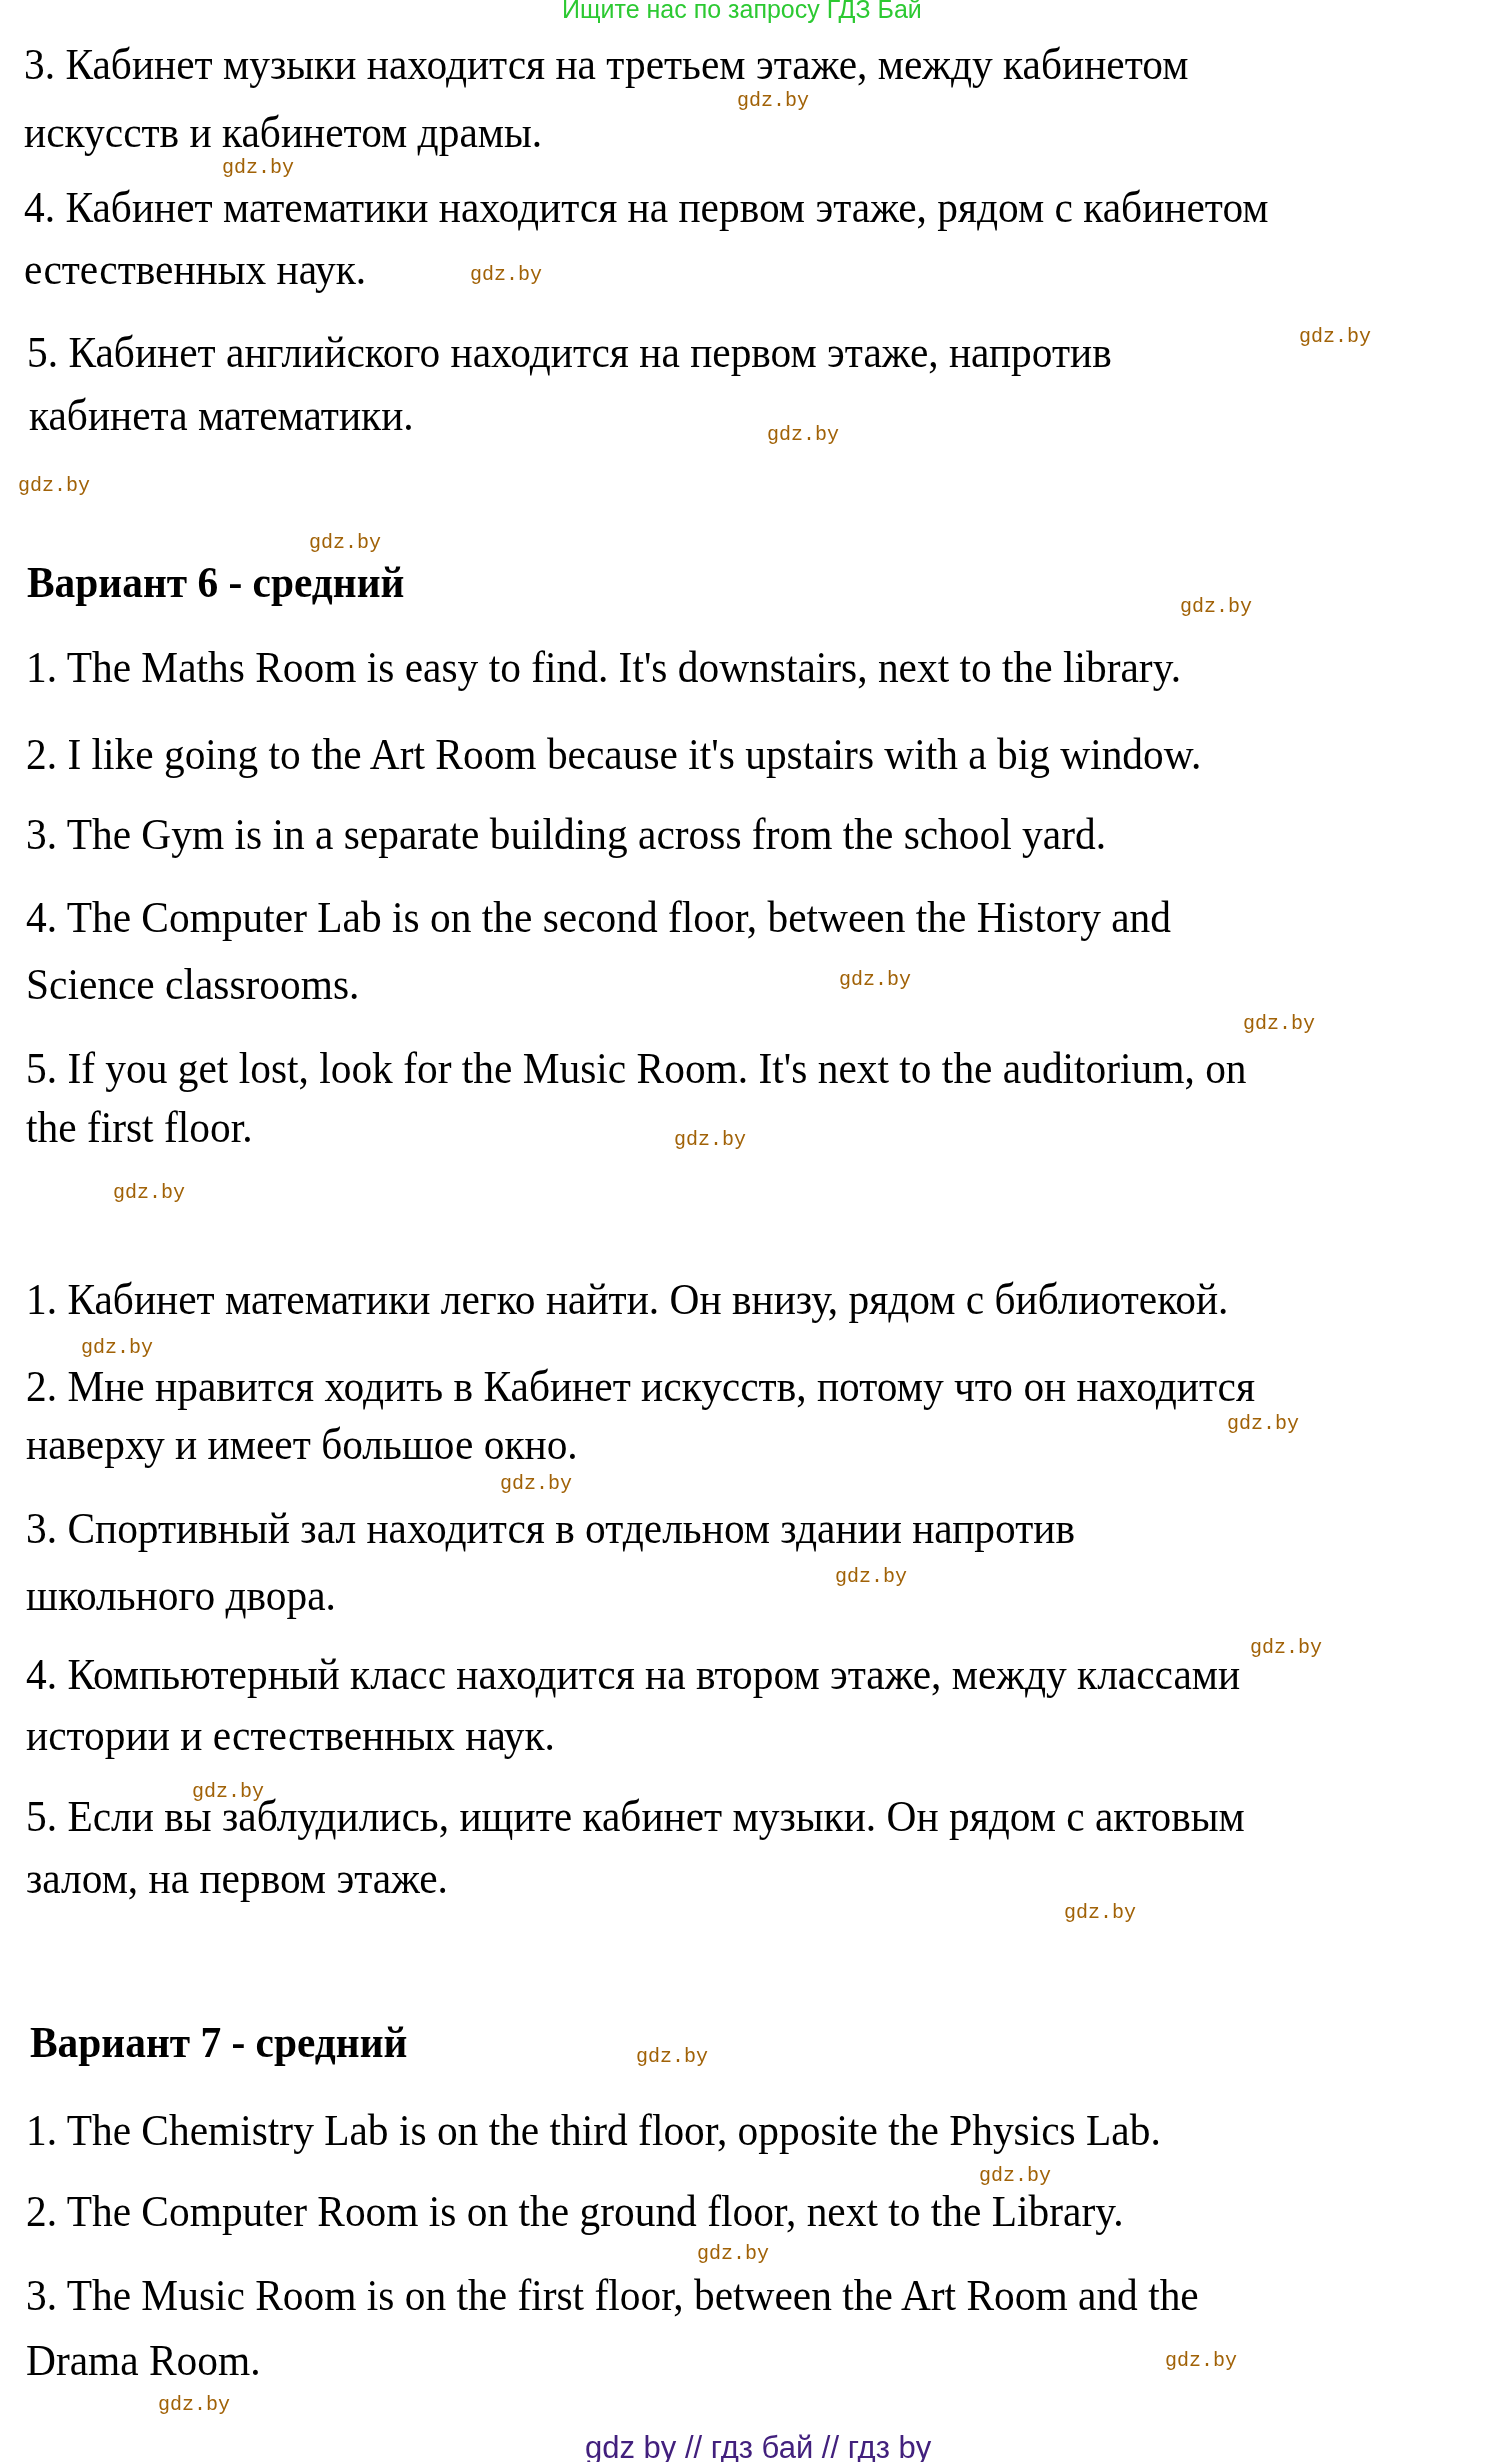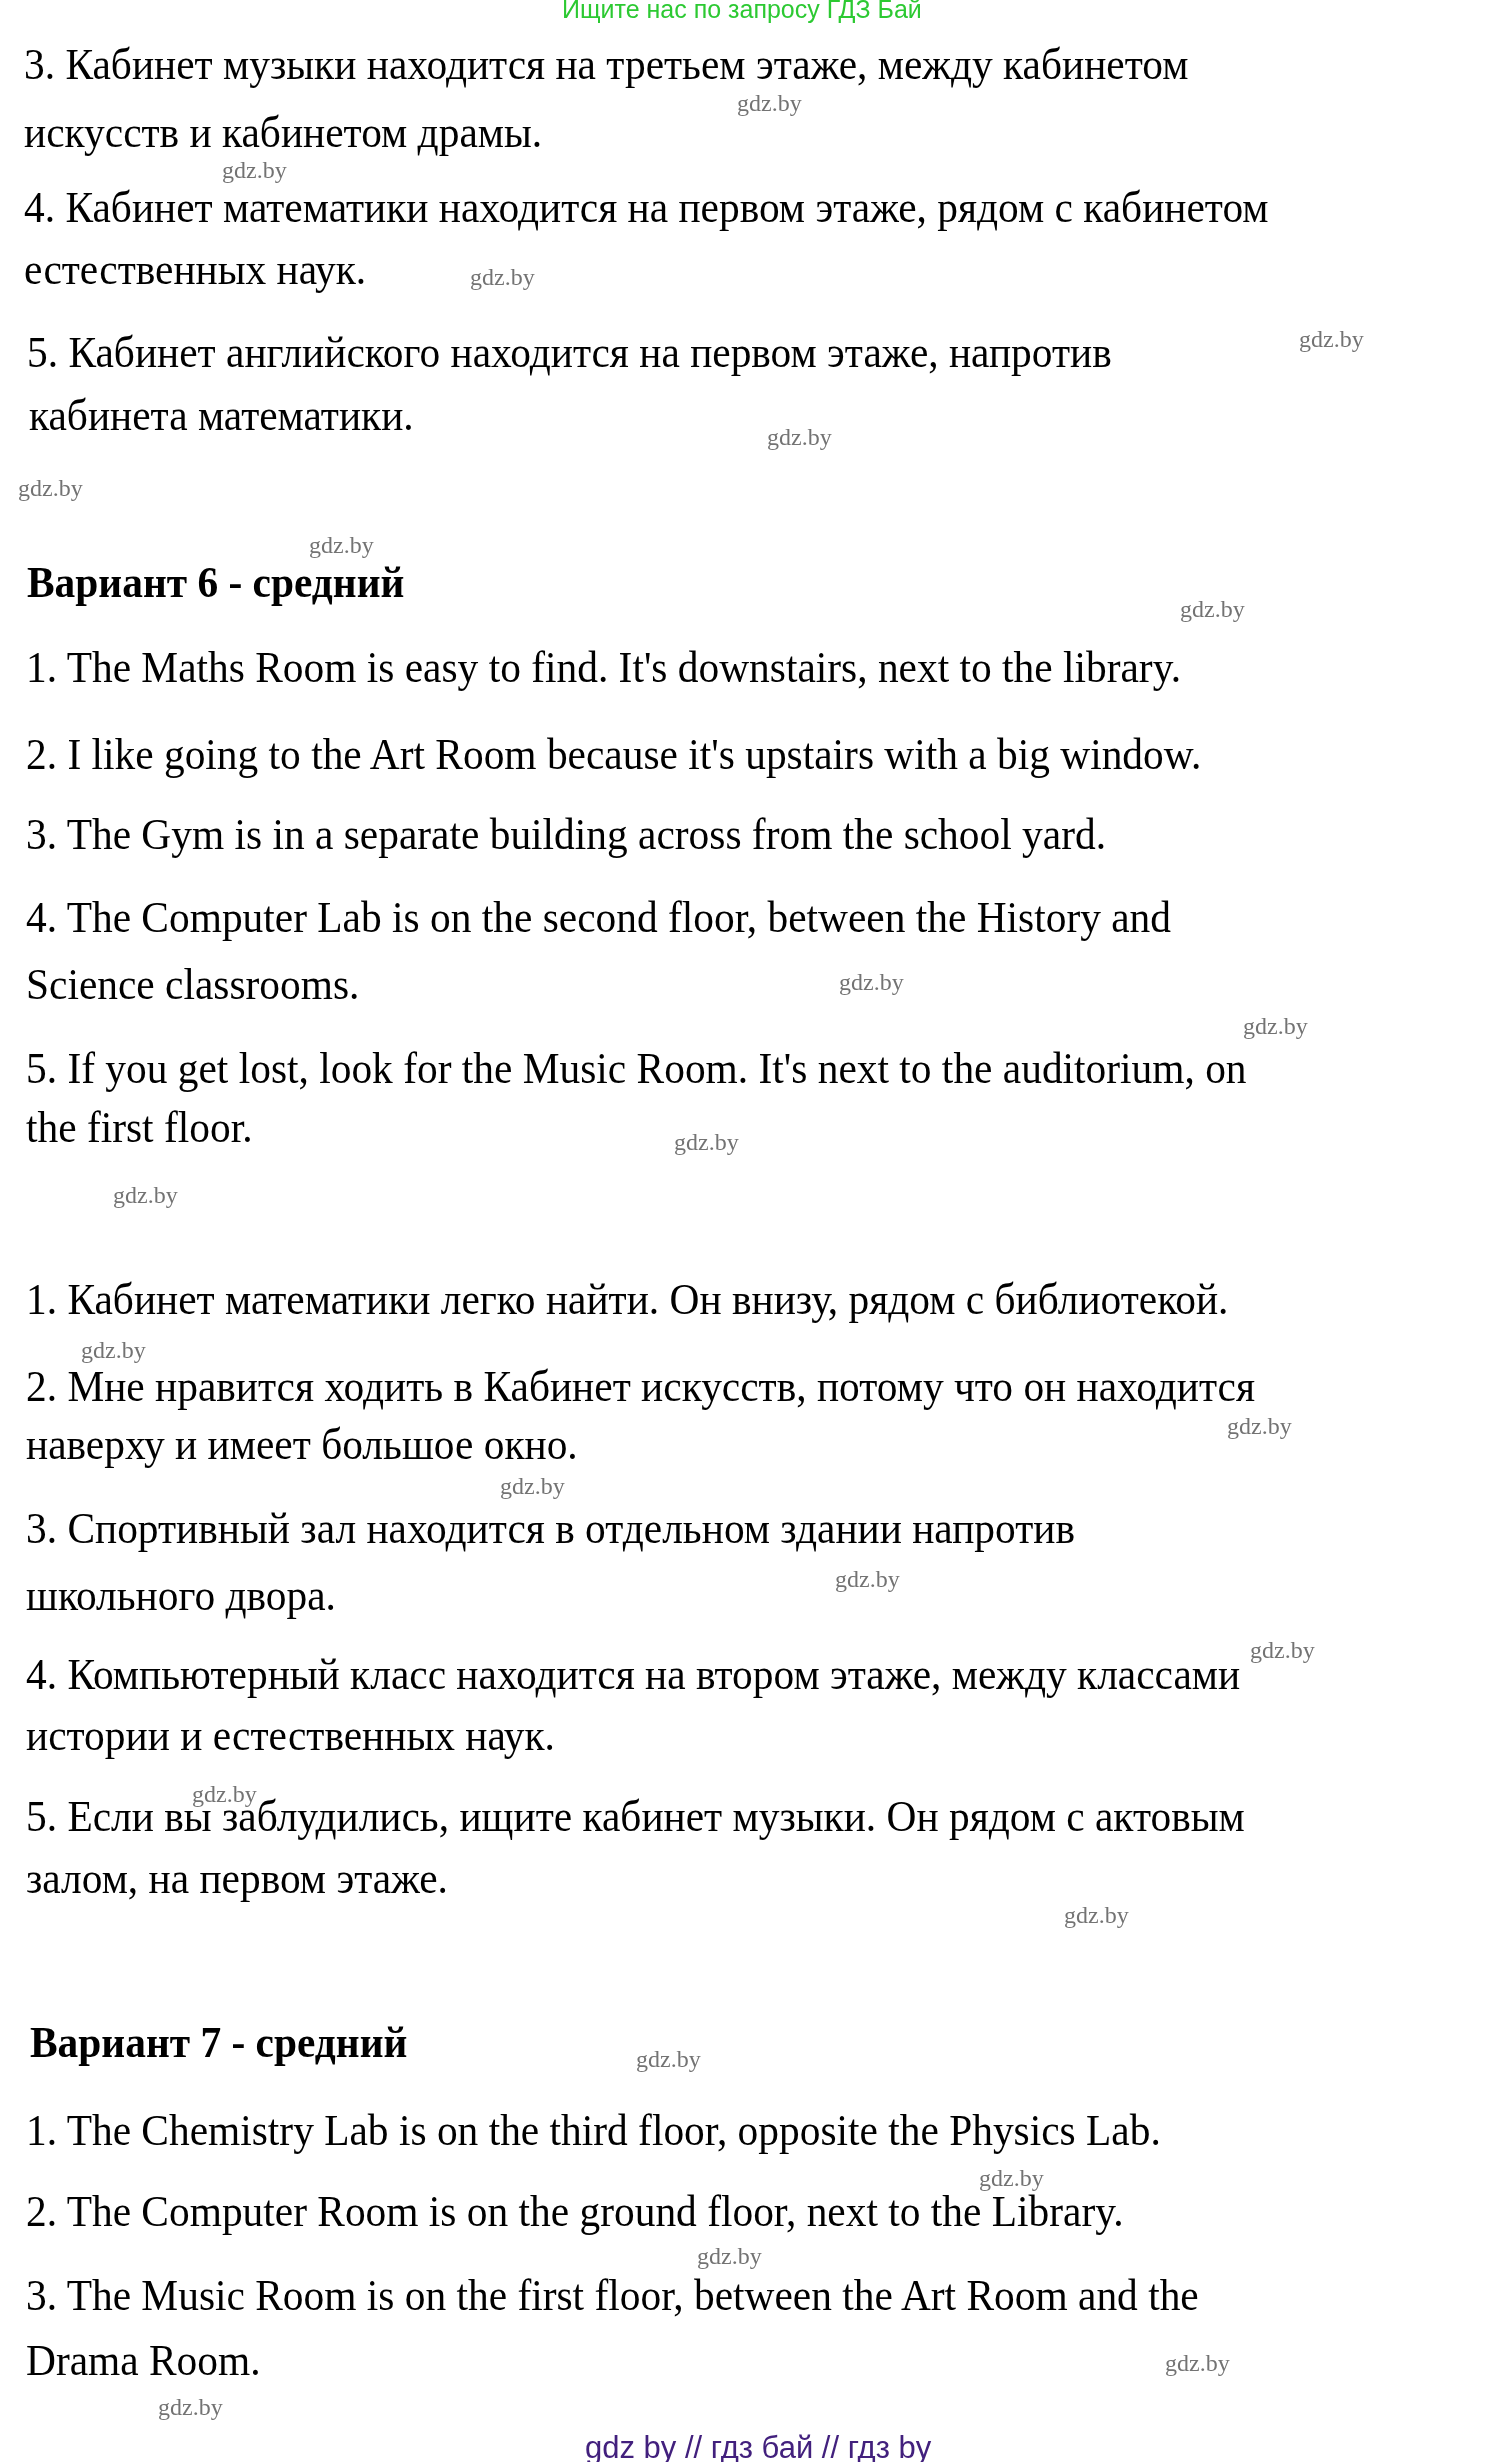--- a/index.html
+++ b/index.html
@@ -1,22 +1,22 @@
 <!DOCTYPE html>
 <html style="font-size:13px"><head>
 <meta charset="utf-8">
 <style>
   html,body{margin:0;padding:0;background:#ffffff;}
   #page{position:relative;width:1512px;height:2462px;background:#ffffff;overflow:hidden;
         font-family:"Liberation Serif",serif;color:#000;}
   .ln{position:absolute;white-space:nowrap;font-family:"Liberation Serif",serif;
       font-size:45px;line-height:1.1;color:#000;transform:scaleX(.92);transform-origin:0 0;}
   .hd{font-weight:bold;}
-  .wm{position:absolute;white-space:nowrap;font-family:Liberation Serif, serif;
-      font-size:24px;line-height:1;color:#737373;}
+  .wm{position:absolute;white-space:nowrap;font-family:Liberation Mono, monospace;
+      font-size:20px;line-height:1;color:#a16207;}
   .promo{position:absolute;left:562px;top:-4.8px;white-space:nowrap;
          font-family:"Liberation Sans",sans-serif;font-size:25px;font-weight:500;color:#2cc932;}
   .footer{position:absolute;left:585px;top:2430px;white-space:nowrap;
           font-family:"Liberation Sans",sans-serif;font-size:31px;font-weight:500;color:#42207d;}
 </style>
 </head>
 <body>
 
 <div id="page">
 

